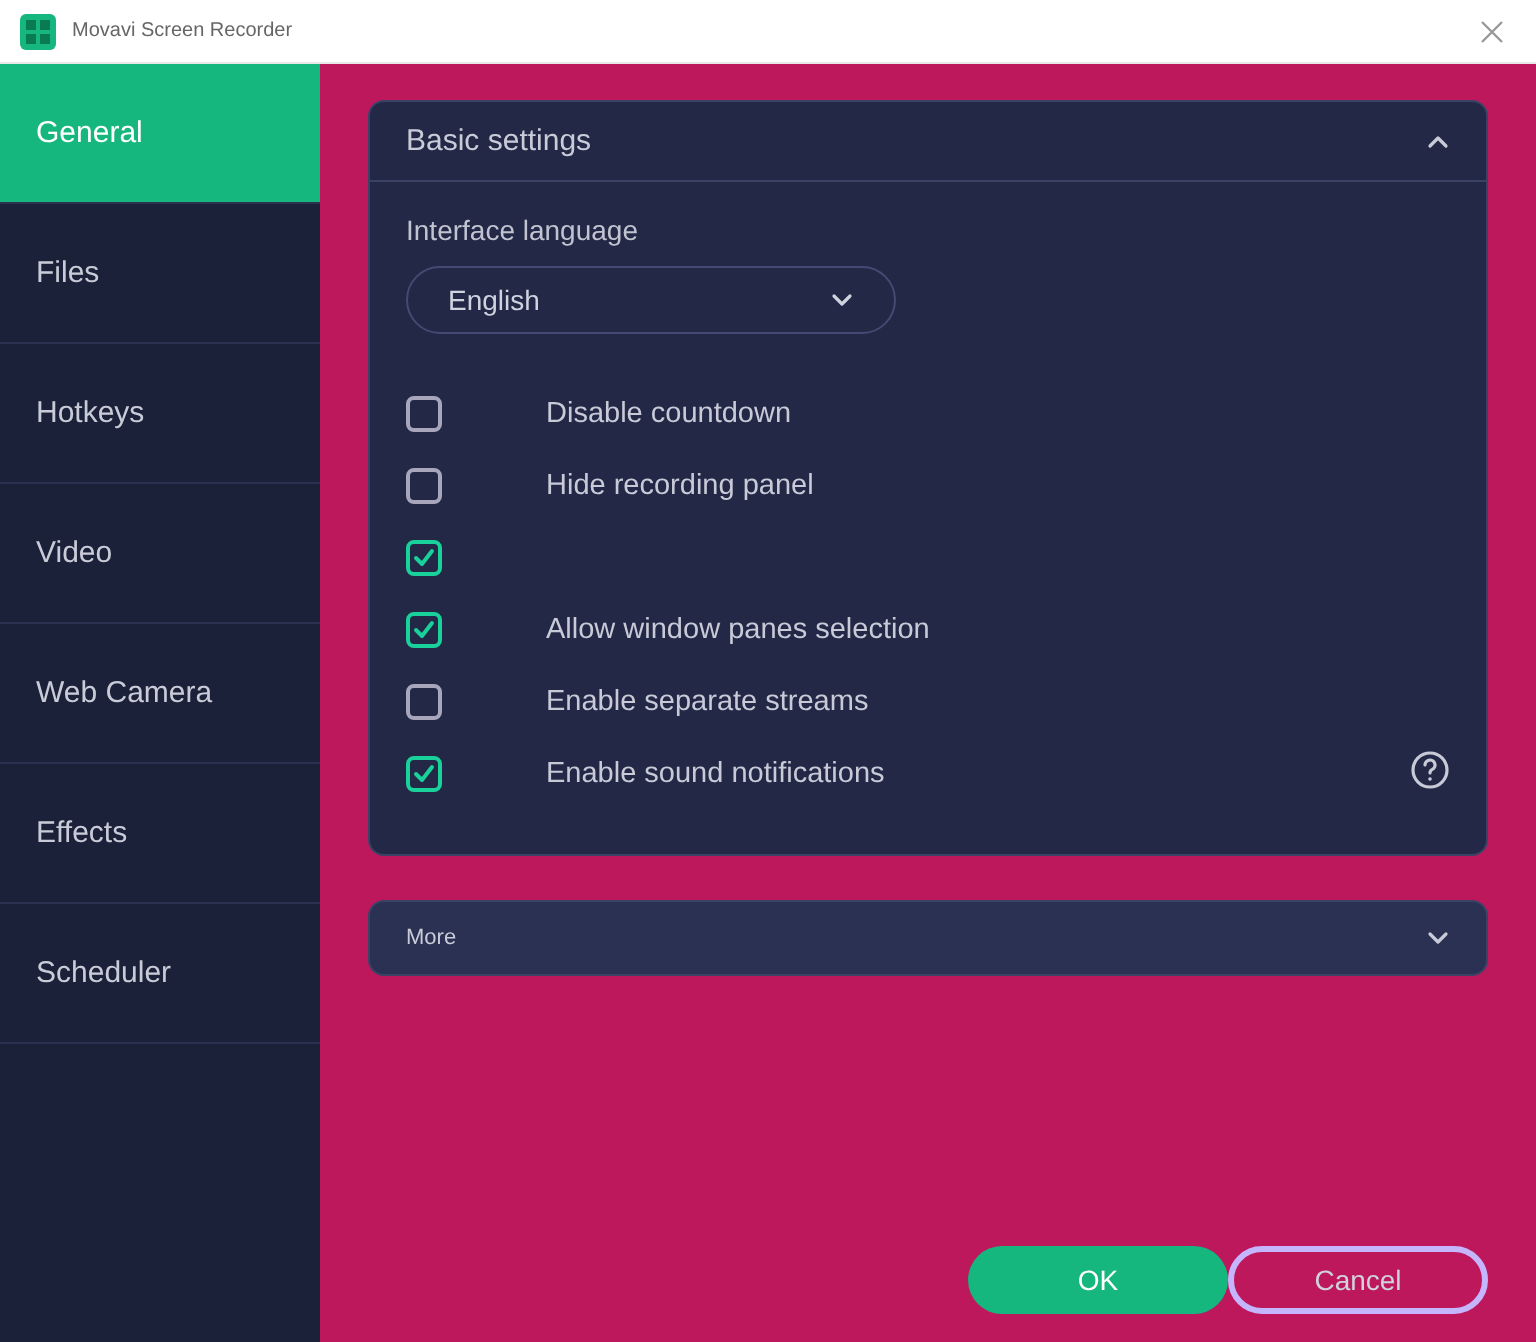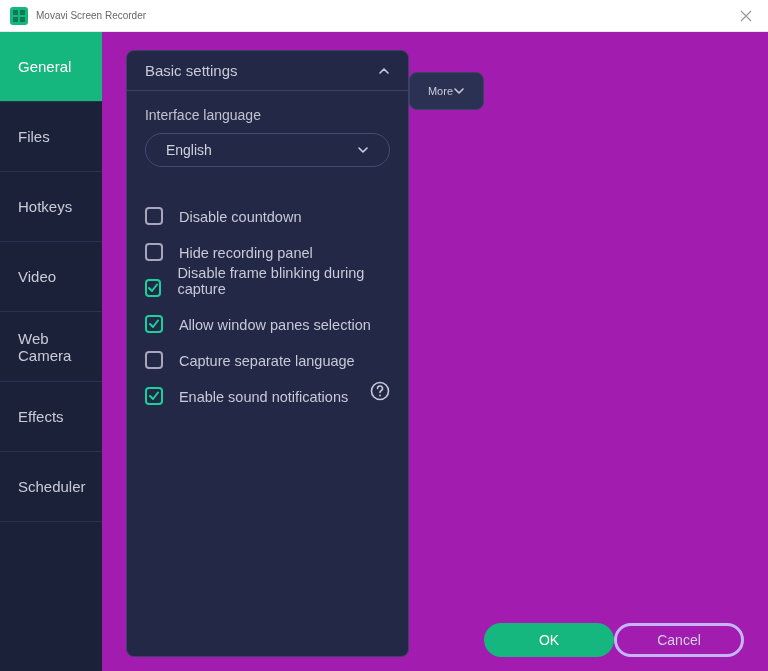--- a/index.html
+++ b/index.html
@@ -72,24 +72,24 @@
     font-size: 15px;
     border-bottom: 1px solid #2b3150;
     cursor: pointer;
   }
   .sidebar-item.active {
     background: #16b67f;
     color: #ffffff;
   }
   .content {
     flex: 1;
-    background: #a21caf;
+    background: #be185d;
     padding: 18px 24px 14px 24px;
     display: flex;
-    flex-direction: row;
+    flex-direction: column;
     position: relative;
   }
   .panel {
     border: 1px solid #3a4266;
     border-radius: 8px;
     background: #222845;
   }
   .panel-header {
     height: 40px;
     display: flex;
@@ -125,23 +125,24 @@
     padding: 0 20px;
     cursor: pointer;
     margin-bottom: 22px;
   }
   .dropdown .chev {
     margin-left: auto;
   }
   .chev svg { width: 12px; height: 12px; display: block; }
   .check-row {
     display: flex;
-    align-items: flex-end;
+    align-items: center;
     height: 36px;
     cursor: pointer;
+    gap: 36px;
   }
   .checkbox {
     width: 18px;
     height: 18px;
     border: 2px solid #a8a6bd;
     border-radius: 4px;
     margin-right: 16px;
     display: flex;
     align-items: center;
     justify-content: center;
@@ -280,33 +281,32 @@
               <div class="check-row">
                 <span class="checkbox"></span>
                 <span class="check-label">Hide recording panel</span>
               </div>
               <div class="check-row">
                 <span class="checkbox checked">
                   <svg viewBox="0 0 12 12">
                     <path d="M2 6 L5 9 L10 2.5" stroke="#19d19a" stroke-width="2" fill="none" stroke-linecap="round" stroke-linejoin="round"></path>
                   </svg>
                 </span>
-                <span class="check-label">Disable frame blinking during capture</span>
               </div>
               <div class="check-row">
                 <span class="checkbox checked">
                   <svg viewBox="0 0 12 12">
                     <path d="M2 6 L5 9 L10 2.5" stroke="#19d19a" stroke-width="2" fill="none" stroke-linecap="round" stroke-linejoin="round"></path>
                   </svg>
                 </span>
                 <span class="check-label">Allow window panes selection</span>
               </div>
               <div class="check-row">
                 <span class="checkbox"></span>
-                <span class="check-label">Capture separate language</span>
+                <span class="check-label">Enable separate streams</span>
               </div>
               <div class="check-row">
                 <span class="checkbox checked">
                   <svg viewBox="0 0 12 12">
                     <path d="M2 6 L5 9 L10 2.5" stroke="#19d19a" stroke-width="2" fill="none" stroke-linecap="round" stroke-linejoin="round"></path>
                   </svg>
                 </span>
                 <span class="check-label">Enable sound notifications</span>
                 <span class="help-icon"><svg viewBox="0 0 20 20">
                     <circle cx="10" cy="10" r="8.5" stroke="#c8cad8" stroke-width="1.6" fill="none"></circle>

